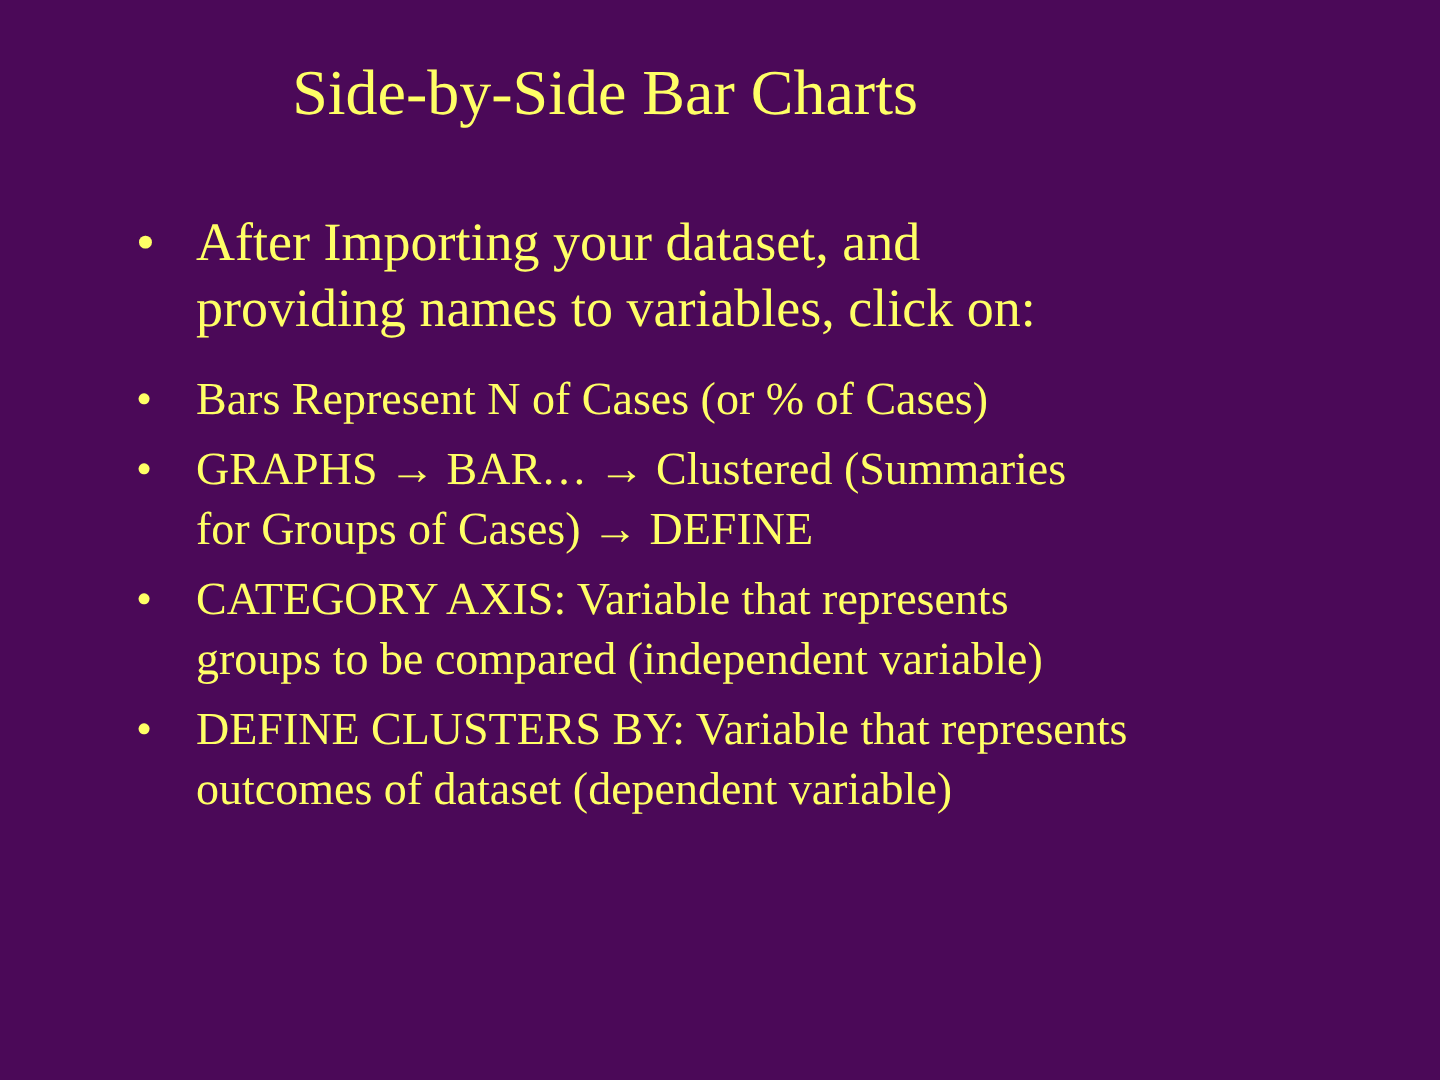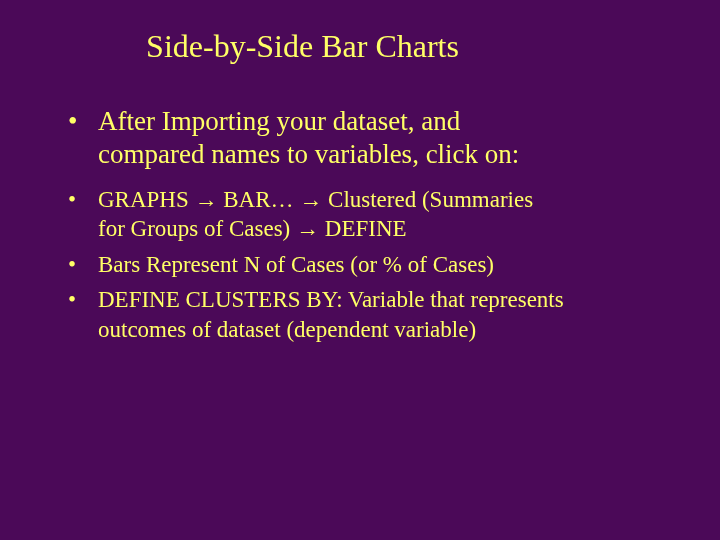--- a/index.html
+++ b/index.html
@@ -66,21 +66,22 @@
     color: #ffff66;
   }
 </style>
 </head>
 <body>
 
 <div class="slide">
   <h1 class="title">Side-by-Side Bar Charts</h1>
 
   <ul class="top">
-    <li>After Importing your dataset, and compared names to variables, click on:</li>
+    <li>After Importing your dataset, and providing names to variables, click on:</li>
   </ul>
 
   <ul class="sub">
+    <li>Bars Represent N of Cases (or % of Cases)</li>
     <li>GRAPHS → BAR… → Clustered (Summaries for Groups of Cases) → DEFINE</li>
-    <li>Bars Represent N of Cases (or % of Cases)</li>
+    <li>CATEGORY AXIS: Variable that represents groups to be compared (independent variable)</li>
     <li>DEFINE CLUSTERS BY: Variable that represents outcomes of dataset (dependent variable)</li>
   </ul>
 </div>
 
 </body></html>

